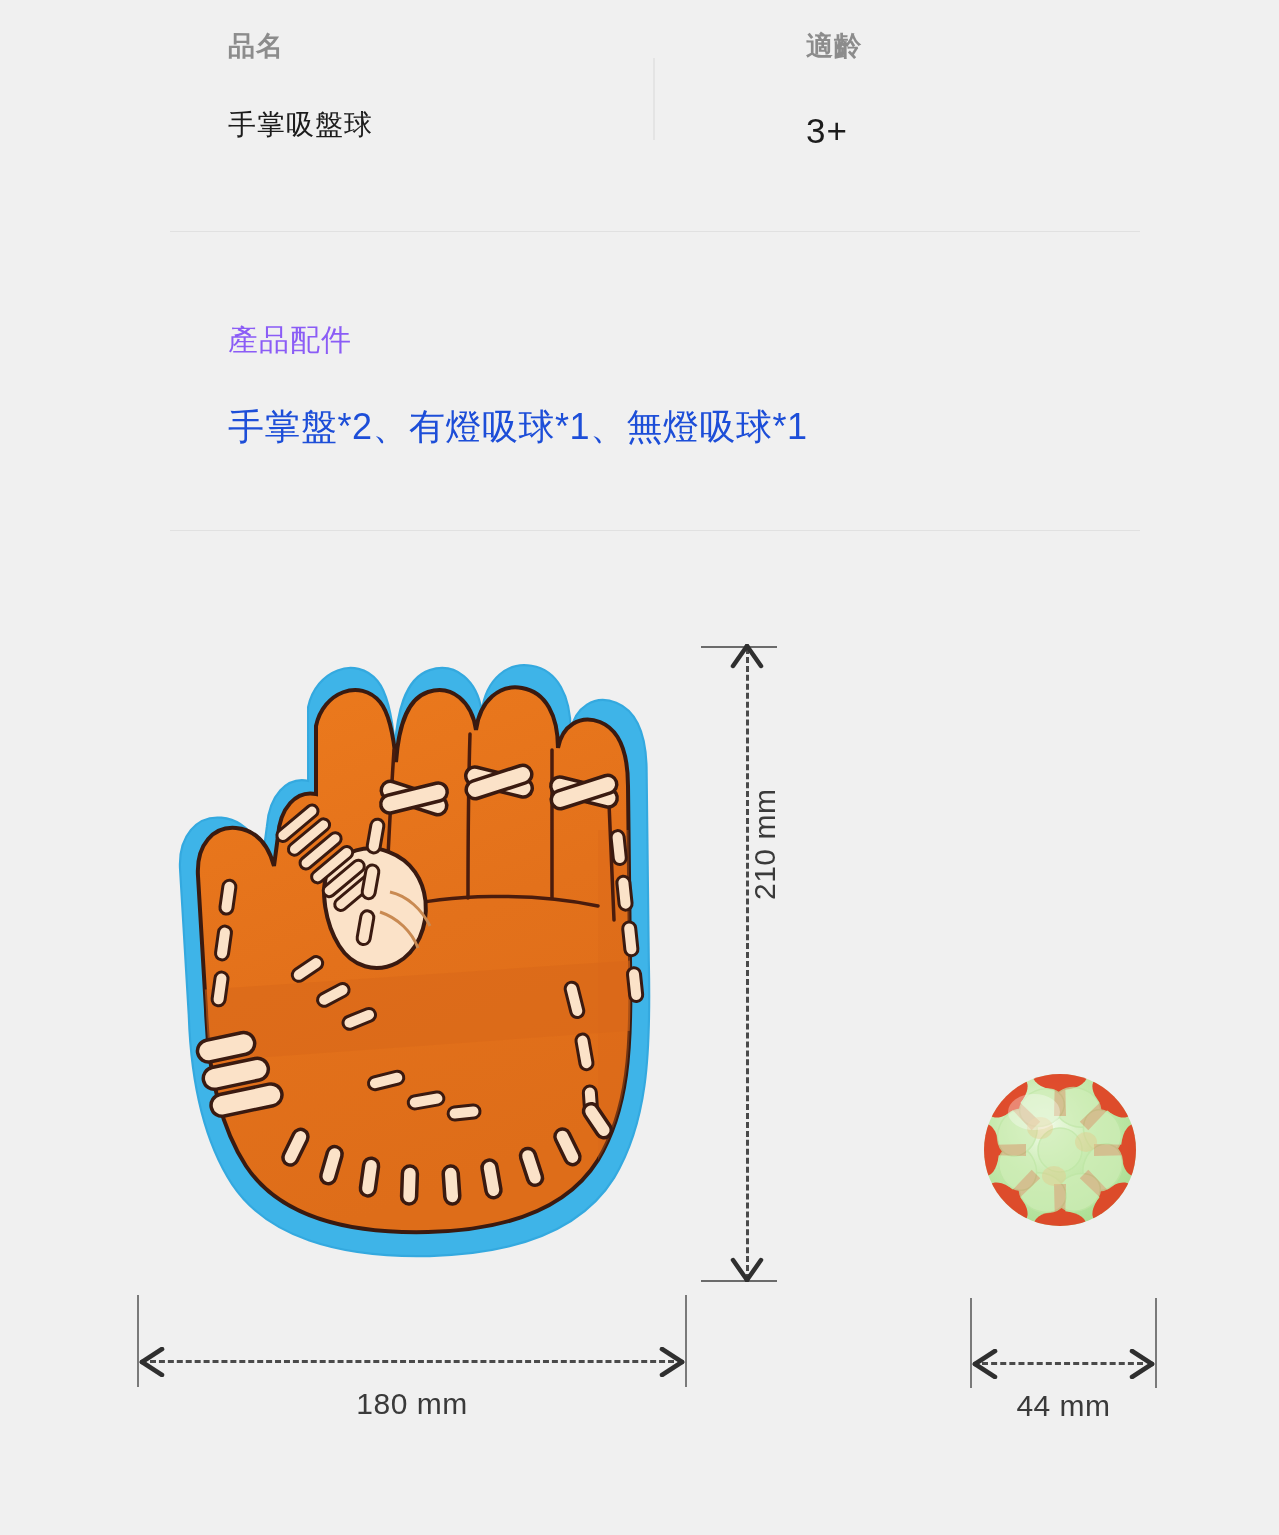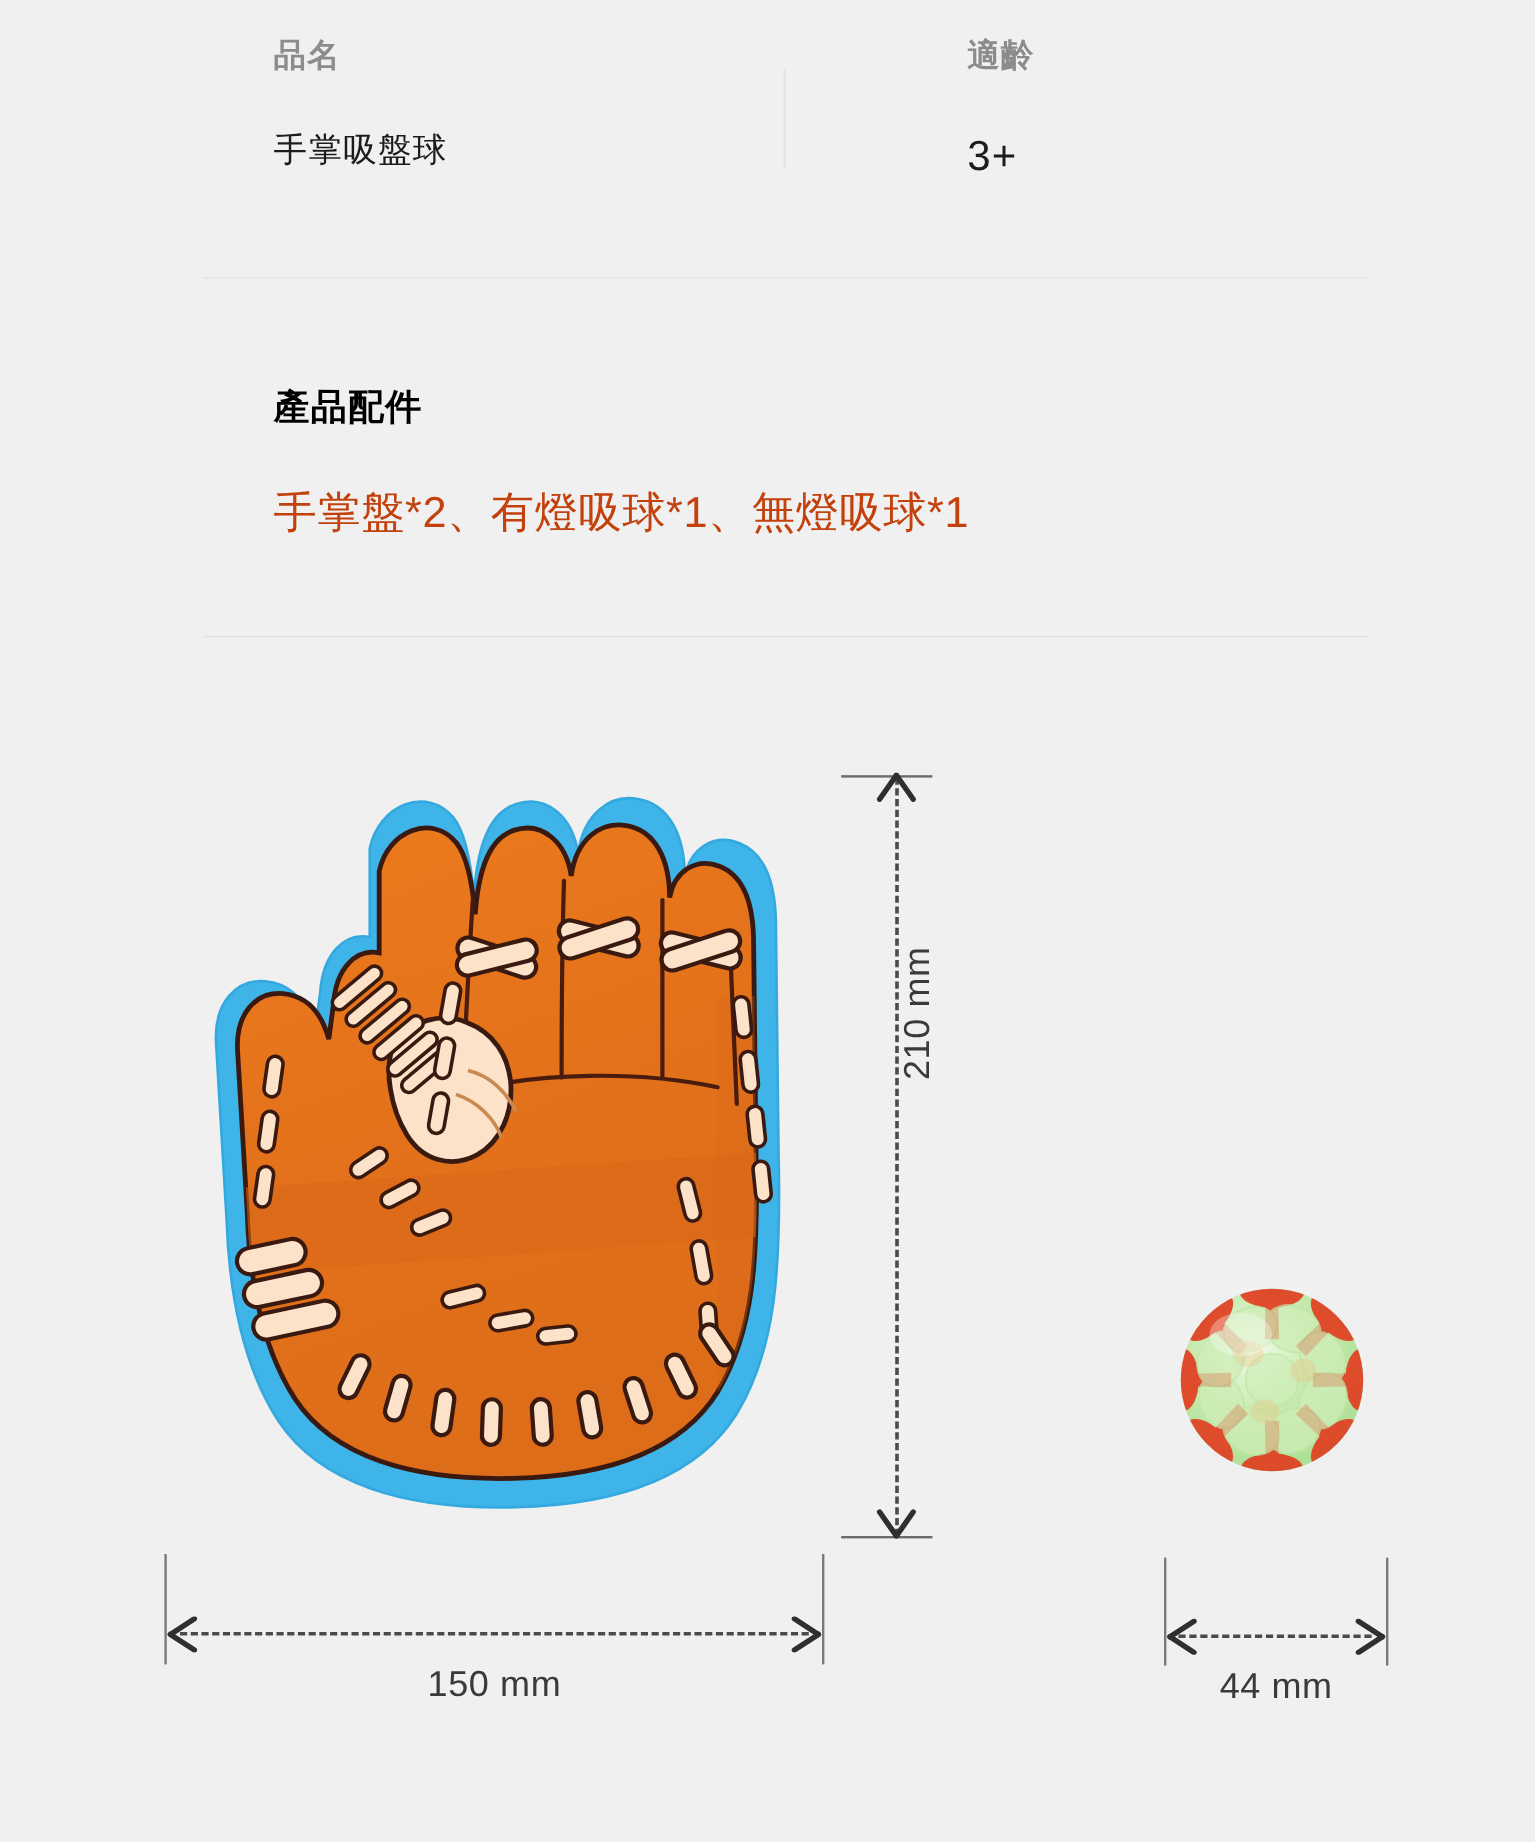--- a/index.html
+++ b/index.html
@@ -71,31 +71,31 @@
   }
   .h-divider.d1 { top: 231px; }
   .h-divider.d2 { top: 530px; }
 
   
   .acc-block { position: absolute; left: 228px; top: 0; }
   .acc-title {
     position: absolute;
     top: 325px;
     font-size: 30px;
-    font-weight: bold;
-    color: #000000;
+    font-weight: normal;
+    color: #8b5cf6;
     letter-spacing: 1px;
     line-height: 1;
     white-space: nowrap;
   }
   .acc-text {
     position: absolute;
     top: 409px;
     font-size: 36px;
-    color: #c2410c;
+    color: #1d4ed8;
     letter-spacing: 0.5px;
     line-height: 1;
     white-space: nowrap;
   }
 
   
   .illus {
     position: absolute;
     left: 0; top: 560px;
     width: 1279px;
@@ -482,21 +482,21 @@
     <div class="hext r180"></div>
     <div class="hdash d180"></div>
     <svg class="arrow" style="left:139px; top:787px; width:26px; height:30px;" viewBox="0 0 26 30">
       <path d="M3 15 L23 2" stroke="#2f2f2f" stroke-width="4.5" fill="none" stroke-linecap="round"></path>
       <path d="M3 15 L23 28" stroke="#2f2f2f" stroke-width="4.5" fill="none" stroke-linecap="round"></path>
     </svg>
     <svg class="arrow" style="left:659px; top:787px; width:26px; height:30px;" viewBox="0 0 26 30">
       <path d="M23 15 L3 2" stroke="#2f2f2f" stroke-width="4.5" fill="none" stroke-linecap="round"></path>
       <path d="M23 15 L3 28" stroke="#2f2f2f" stroke-width="4.5" fill="none" stroke-linecap="round"></path>
     </svg>
-    <div class="hlabel l180">150 mm</div>
+    <div class="hlabel l180">180 mm</div>
   </div>
 
   <div>
     <div class="hext l55"></div>
     <div class="hext r55"></div>
     <div class="hdash d55"></div>
     <svg class="arrow" style="left:972px; top:789px; width:26px; height:30px;" viewBox="0 0 26 30">
       <path d="M3 15 L23 2" stroke="#2f2f2f" stroke-width="4.5" fill="none" stroke-linecap="round"></path>
       <path d="M3 15 L23 28" stroke="#2f2f2f" stroke-width="4.5" fill="none" stroke-linecap="round"></path>
     </svg>

